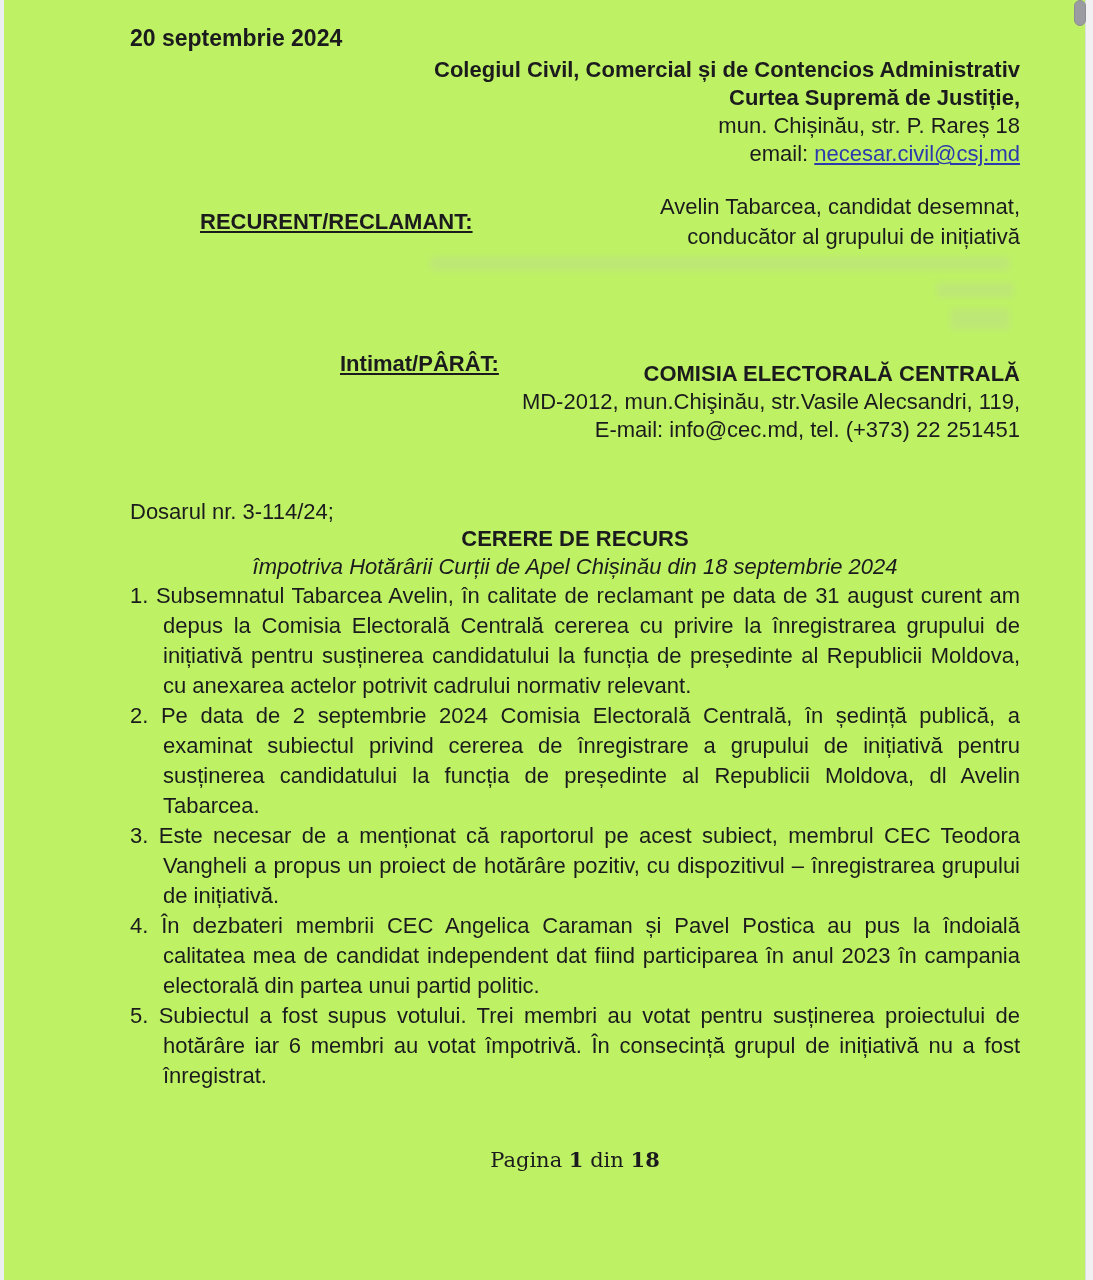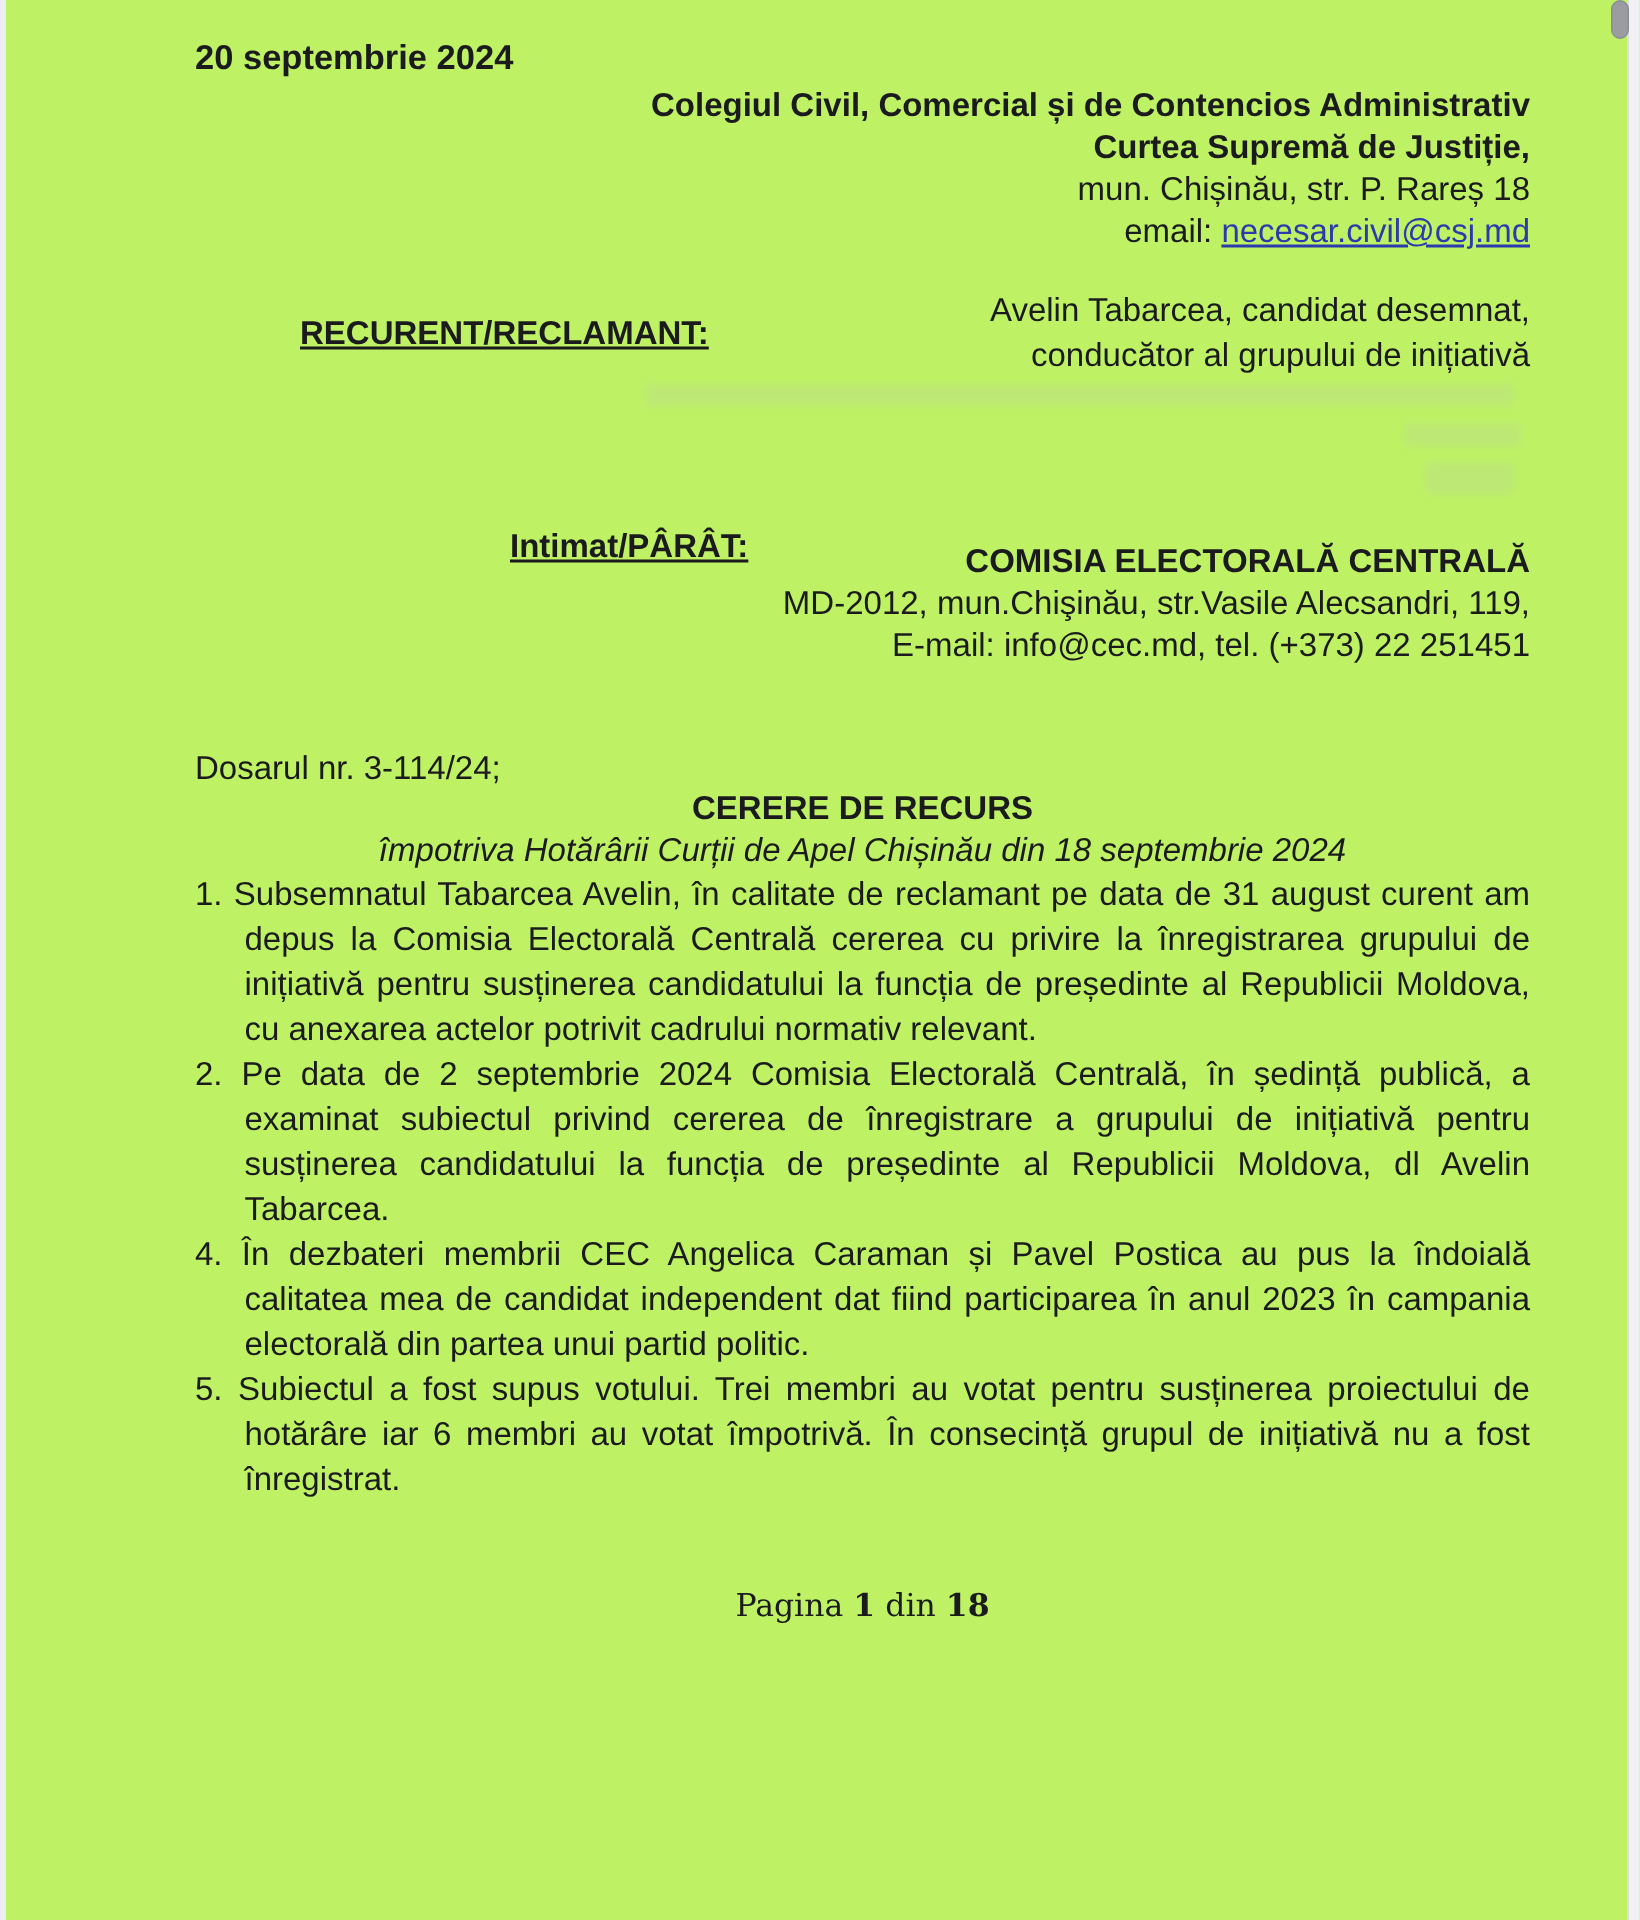--- a/index.html
+++ b/index.html
@@ -170,20 +170,21 @@
       <div>Dosarul nr. 3-114/24;</div>
     </div>
 
     <div class="doc-title">CERERE DE RECURS</div>
     <div class="doc-subtitle">împotriva Hotărârii Curții de Apel Chișinău din 18 septembrie 2024</div>
 
 
     <div class="items">
       <div class="item"><span class="num">1.</span> <span>Subsemnatul Tabarcea Avelin, în calitate de reclamant pe data de 31 august curent am depus la Comisia Electorală Centrală cererea cu privire la înregistrarea grupului de inițiativă pentru susținerea candidatului la funcția de președinte al Republicii Moldova, cu anexarea actelor potrivit cadrului normativ relevant.</span></div>
       <div class="item"><span class="num">2.</span> <span>Pe data de 2 septembrie 2024 Comisia Electorală Centrală, în ședință publică, a examinat subiectul privind cererea de înregistrare a grupului de inițiativă pentru susținerea candidatului la funcția de președinte al Republicii Moldova, dl Avelin Tabarcea.</span></div>
+      <div class="item"><span class="num">3.</span> <span>Este necesar de a menționat că raportorul pe acest subiect, membrul CEC Teodora Vangheli a propus un proiect de hotărâre pozitiv, cu dispozitivul – înregistrarea grupului de inițiativă.</span></div>
       <div class="item"><span class="num">4.</span> <span>În dezbateri membrii CEC Angelica Caraman și Pavel Postica au pus la îndoială calitatea mea de candidat independent dat fiind participarea în anul 2023 în campania electorală din partea unui partid politic.</span></div>
       <div class="item"><span class="num">5.</span> <span>Subiectul a fost supus votului. Trei membri au votat pentru susținerea proiectului de hotărâre iar 6 membri au votat împotrivă. În consecință grupul de inițiativă nu a fost înregistrat.</span></div>
     </div>
 
     <div class="footer"><span>Pagina </span><span class="b">1</span><span> din </span><span class="b">18</span></div>
 
   </div>
 
   <div class="scroll-track"></div>
   <div class="scroll-thumb"></div>

